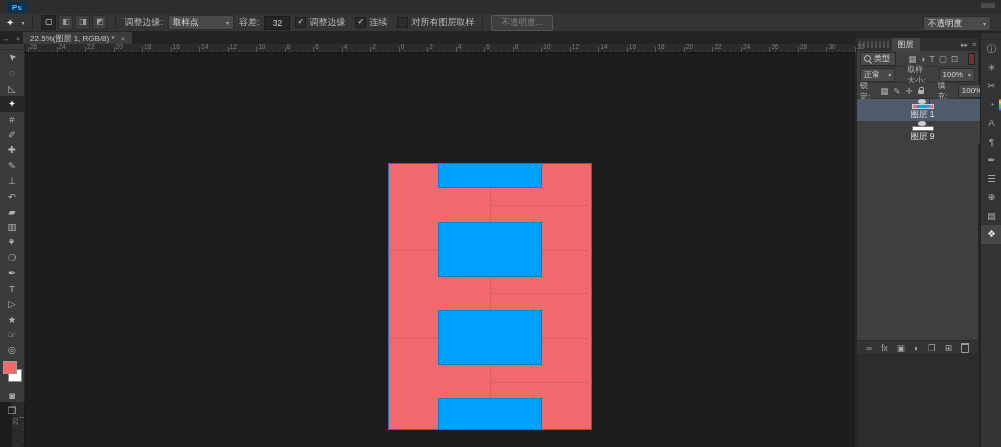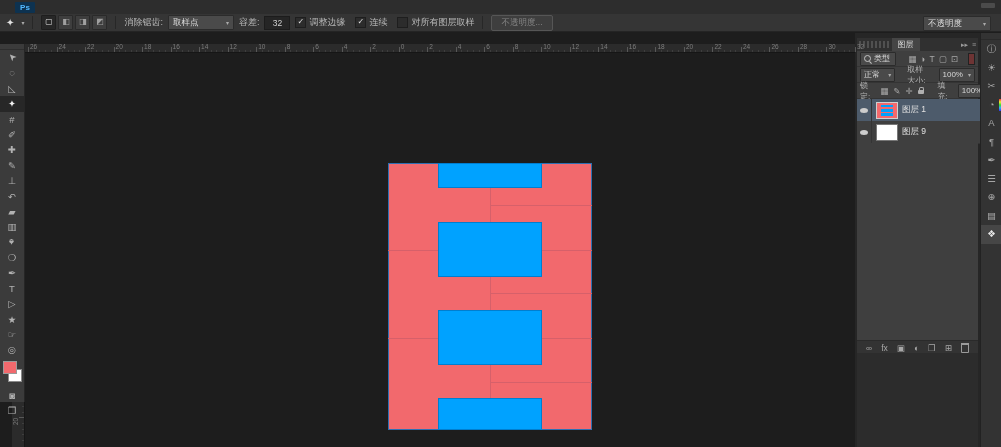--- a/index.html
+++ b/index.html
@@ -3,21 +3,21 @@
 <meta charset="utf-8">
 <style>
   html,body{margin:0;padding:0;background:#111;}
   #app{position:relative;width:1001px;height:447px;background:#1d1d1d;overflow:hidden;
        font-family:"Liberation Sans","DejaVu Sans",sans-serif;color:#c9c9c9;
        -webkit-font-smoothing:antialiased;}
   .abs{position:absolute;}
   
   #menubar{left:0;top:0;width:1001px;height:14px;background:#2d2d2d;border-bottom:1px solid #1f1f1f;
            display:flex;align-items:center;font-size:9px;color:#cfcfcf;}
-  #ps-logo{width:20px;height:11px;margin:0 6px 0 15px;background:#0d3250;color:#54b9ff;font-weight:bold;
+  #ps-logo{width:20px;height:11px;margin:0 6px 0 7px;background:#0d3250;color:#54b9ff;font-weight:bold;
            font-size:8px;line-height:11px;text-align:center;border-radius:1px;}
   .menu-item{padding:0 7px;line-height:14px;cursor:default;}
   #win-ctl{right:6px;top:3px;width:14px;height:5px;background:#4b4b4b;border-radius:1px;}
   
   #optionsbar{left:0;top:14px;width:1001px;height:18px;background:#353535;border-bottom:1px solid #242424;
               display:flex;align-items:center;gap:5px;padding-left:6px;box-sizing:border-box;font-size:9px;}
   .opt-sep{width:1px;height:13px;background:#272727;margin:0 3px;}
   .wand{color:#e2e2e2;font-size:10px;}
   .dd-arrow{font-size:6px;color:#aaa;margin-left:2px;}
   .mode-btn{width:13px;height:13px;background:#3e3e3e;border:1px solid #2a2a2a;border-radius:1px;
@@ -70,21 +70,21 @@
   #panel-header{left:857px;top:38px;width:121px;height:13px;background:#303030;display:flex;align-items:center;
                 padding:0 2px;box-sizing:border-box;}
   #panel-header .ticks{display:flex;gap:2.5px;margin-right:3px;}
   #panel-header .ticks span{width:1.5px;height:7px;background:#505050;}
   #panel-tab{background:#454545;height:13px;line-height:13px;padding:0 6px;font-size:8px;color:#d8d8d8;}
   #panel-header .hd-right{margin-left:auto;display:flex;gap:4px;align-items:center;color:#9a9a9a;font-size:7px;}
   .mini-dd{height:12px;background:#4a4a4a;border:1px solid #2b2b2b;border-radius:1px;display:flex;align-items:center;
            gap:3px;padding:0 3px;color:#d8d8d8;font-size:8px;}
   .p-ico{color:#a8a8a8;font-size:8.5px;text-align:center;}
   #filter-toggle{margin-left:auto;width:7px;height:10px;background:#6e3434;border:1px solid #222;}
-  .layer-row{left:857px;width:131px;height:22px;display:flex;align-items:center;border-bottom:1px solid #343434;}
+  .layer-row{left:857px;width:131px;height:22px;display:flex;align-items:center;border-bottom:1px solid #343434;flex-direction:column;}
   .layer-row .eyecell{width:14px;height:22px;border-right:1px solid #343434;display:flex;align-items:center;justify-content:center;}
   .eye{width:8px;height:5px;border-radius:50%;background:#cdcdcd;}
   .thumb{width:22px;height:17px;margin:0 4px;box-sizing:border-box;}
   .thumb.pattern{border:1px solid #cfcfcf;background:#f2696d;
      background-image:linear-gradient(#f2696d 15%, #00a2ff 15%, #00a2ff 30%, #f2696d 30%, #f2696d 42%,
        #00a2ff 42%, #00a2ff 58%, #f2696d 58%, #f2696d 70%, #00a2ff 70%, #00a2ff 85%, #f2696d 85%);
      background-size:60% 100%;background-position:center;background-repeat:no-repeat;}
   .thumb.white{border:1px solid #777;background:#fff;}
   .layer-name{font-size:8.5px;color:#e0e0e0;}
   #panel-bottom{left:857px;top:340px;width:121px;height:13px;background:#333;border-top:1px solid #2a2a2a;
@@ -118,21 +118,21 @@
     <span class="wand">✦</span>
     <span class="dd-arrow">▾</span>
     <div class="opt-sep"></div>
     <div id="mode-btns" style="display:flex;gap:2px;">
         <div class="mode-btn pressed">▢</div>
         <div class="mode-btn">◧</div>
         <div class="mode-btn">◨</div>
         <div class="mode-btn">◩</div>
       </div>
     <div class="opt-sep"></div>
-    <span class="opt-label">消除锯齿:</span>
+    <span class="opt-label">调整边缘:</span>
     <div class="dropdown" style="width:56px;">
       <span>取样点</span>
       <span class="dd-arrow" style="margin-left:auto;">▾</span>
     </div>
     <span class="opt-label">容差:</span>
     <div class="num-input">32</div>
     <div id="chk-area" style="display:flex;gap:10px;align-items:center;">
         <div class="chk-group">
           <div class="chk">✓</div>
           <span class="opt-label">调整边缘</span>
@@ -147,20 +147,30 @@
         </div>
       </div>
     <div class="opt-sep"></div>
     <div id="refine-btn">不透明度...</div>
     <div id="workspace-dd" class="dropdown">
       <span>不透明度</span>
       <span class="dd-arrow" style="margin-left:auto;">▾</span>
     </div>
   </div>
 
+  <div id="tabrow" class="abs">
+    <div id="tabrow-icons" style="display:flex;">
+        <span class="tabrow-ico">↔</span>
+        <span class="tabrow-ico">×</span>
+      </div>
+    <div id="doc-tab">
+      <span>22.5%(图层 1, RGB/8) *</span>
+      <span class="close">×</span>
+    </div>
+  </div>
 
   <div id="hruler" class="abs">
       <div class="maj" style="left: 4px;"></div>
       <span class="lbl" style="left: 6px;">26</span>
       <div class="min" style="left: 9.70345px;"></div>
       <div class="min" style="left: 15.4069px;"></div>
       <div class="min" style="left: 21.1103px;"></div>
       <div class="min" style="left: 26.8138px;"></div>
       <div class="maj" style="left: 32.5172px;"></div>
       <span class="lbl" style="left: 34.5172px;">24</span>

